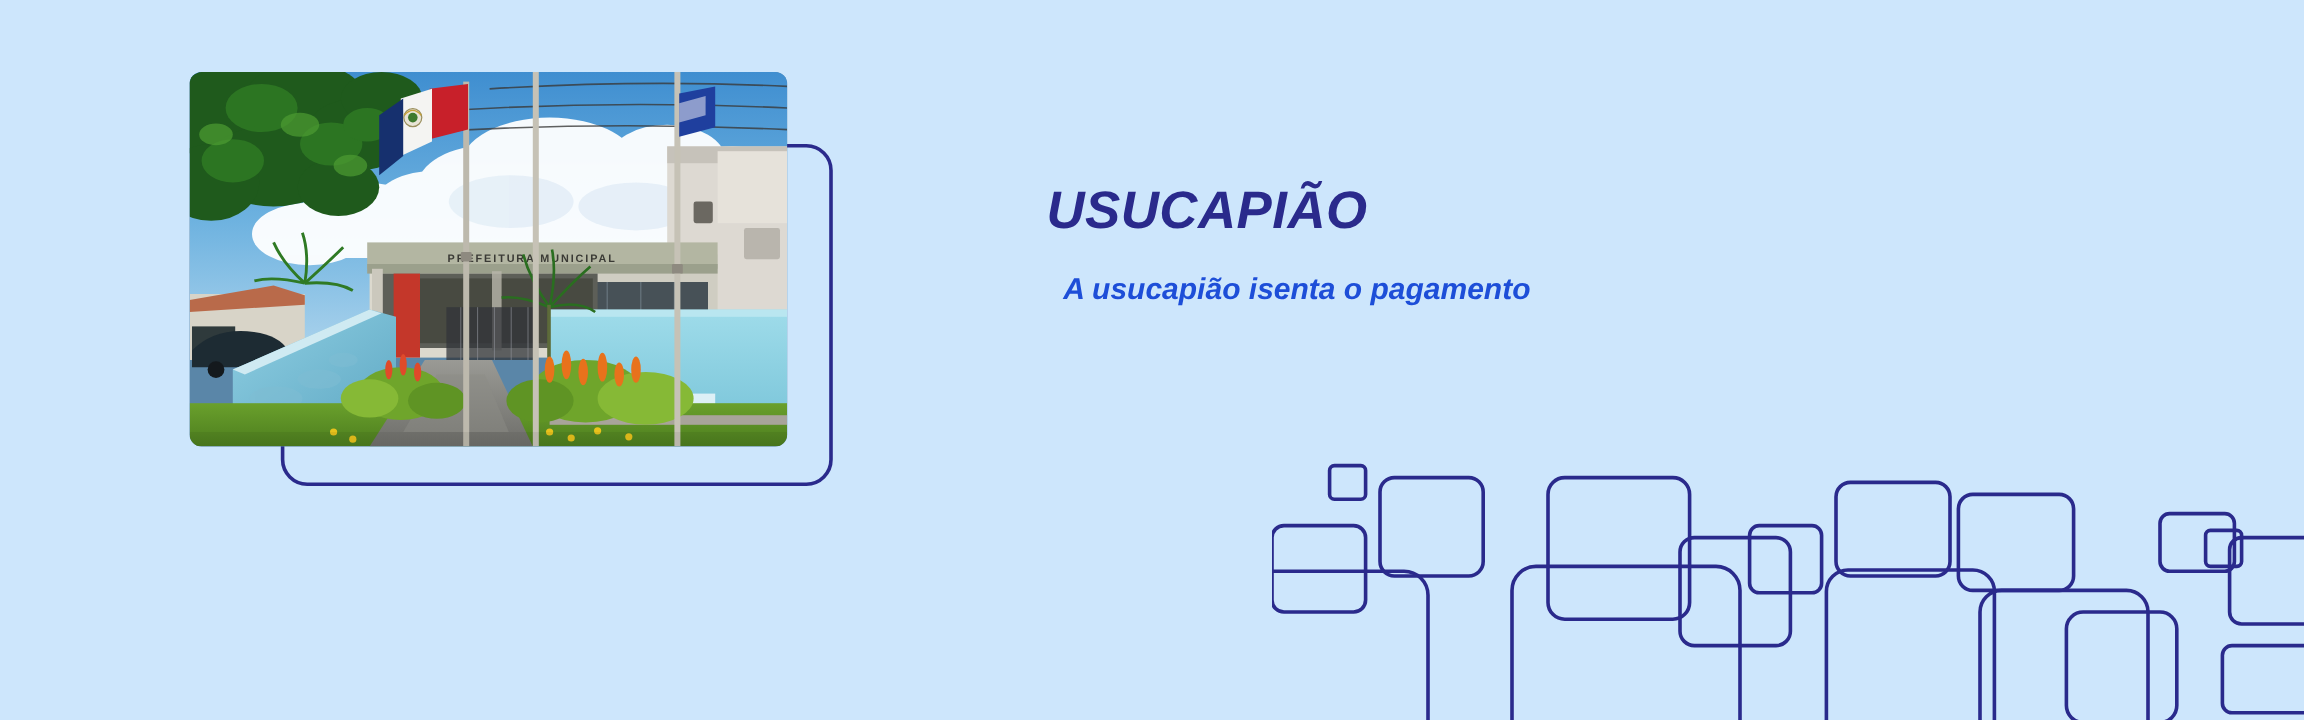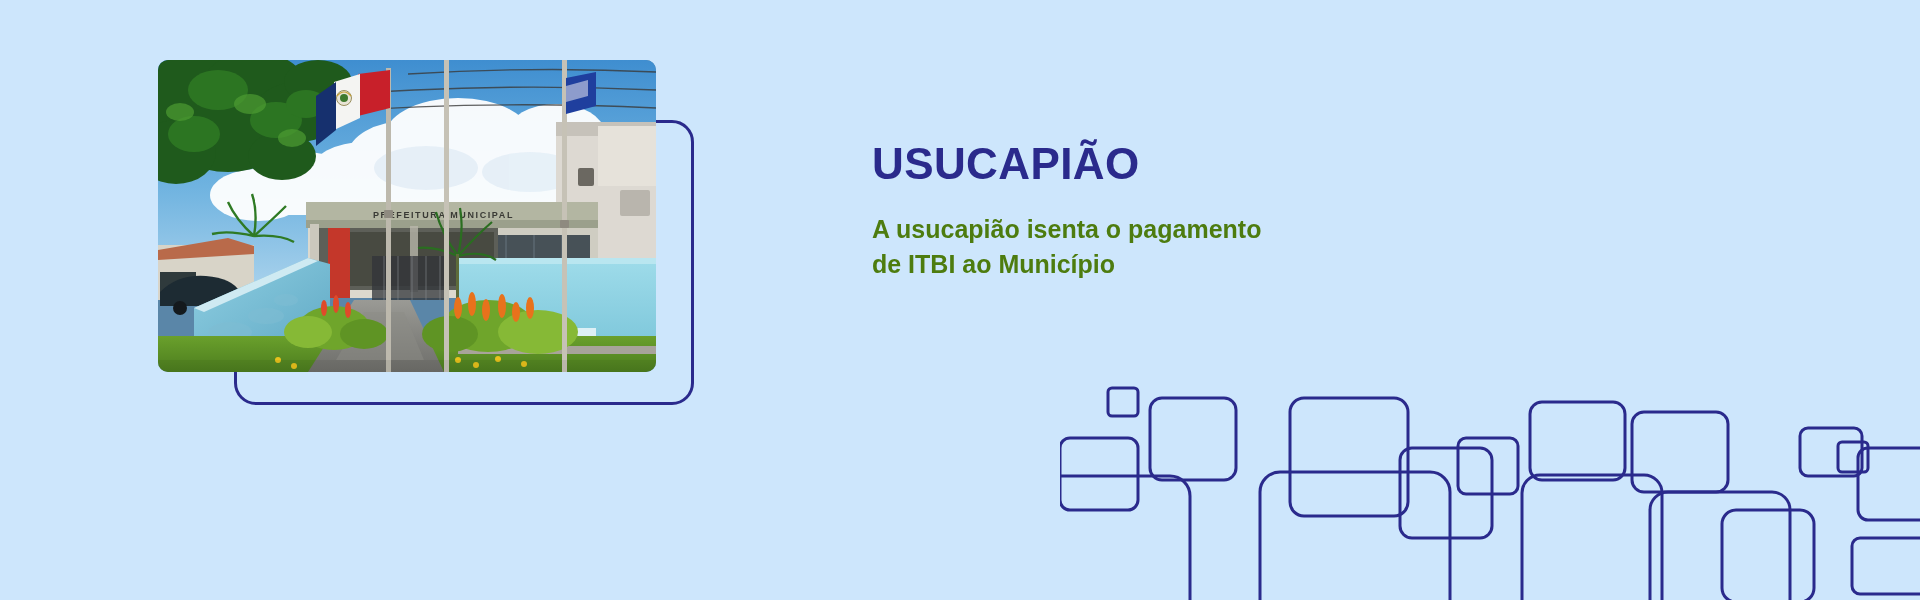--- a/index.html
+++ b/index.html
@@ -63,40 +63,41 @@
     overflow: hidden;
     background: #5a86a8;
   }
 
   #photo-card svg { display: block; width: 100%; height: 100%; }
 
   
   #text-block {
     position: absolute;
     left: 872px;
-    top: 138px;
+    top: 150px;
     width: 620px;
+    font-style: italic;
   }
 
   #headline {
     color: #2a2a8c;
     font-size: 44px;
     font-weight: bold;
     line-height: 1.18;
     letter-spacing: 0.4px;
     margin: 0 0 22px 0;
   }
   #headline .hl-line { display: block; }
 
   #subheadline {
-    color: #4d7c0f;
+    color: #1d4ed8;
     font-size: 25px;
     font-weight: bold;
     line-height: 1.42;
-    margin: 0;
+    margin: 14px;
   }
   #subheadline .sub-line { display: block; }
 </style>
 </head>
 <body>
 
 <div id="banner">
 
   <div id="decor-squares">
     <svg viewBox="0 0 860 280" preserveAspectRatio="none" aria-hidden="true">
@@ -337,17 +338,16 @@
       </svg>
     </div>
   </div>
 
   <div id="text-block">
     <h1 id="headline">
       <span class="hl-line">USUCAPIÃO</span>
     </h1>
     <p id="subheadline">
       <span class="sub-line">A usucapião isenta o pagamento</span>
-      <span class="sub-line">de ITBI ao Município</span>
     </p>
   </div>
 
 </div>
 
 </body></html>

